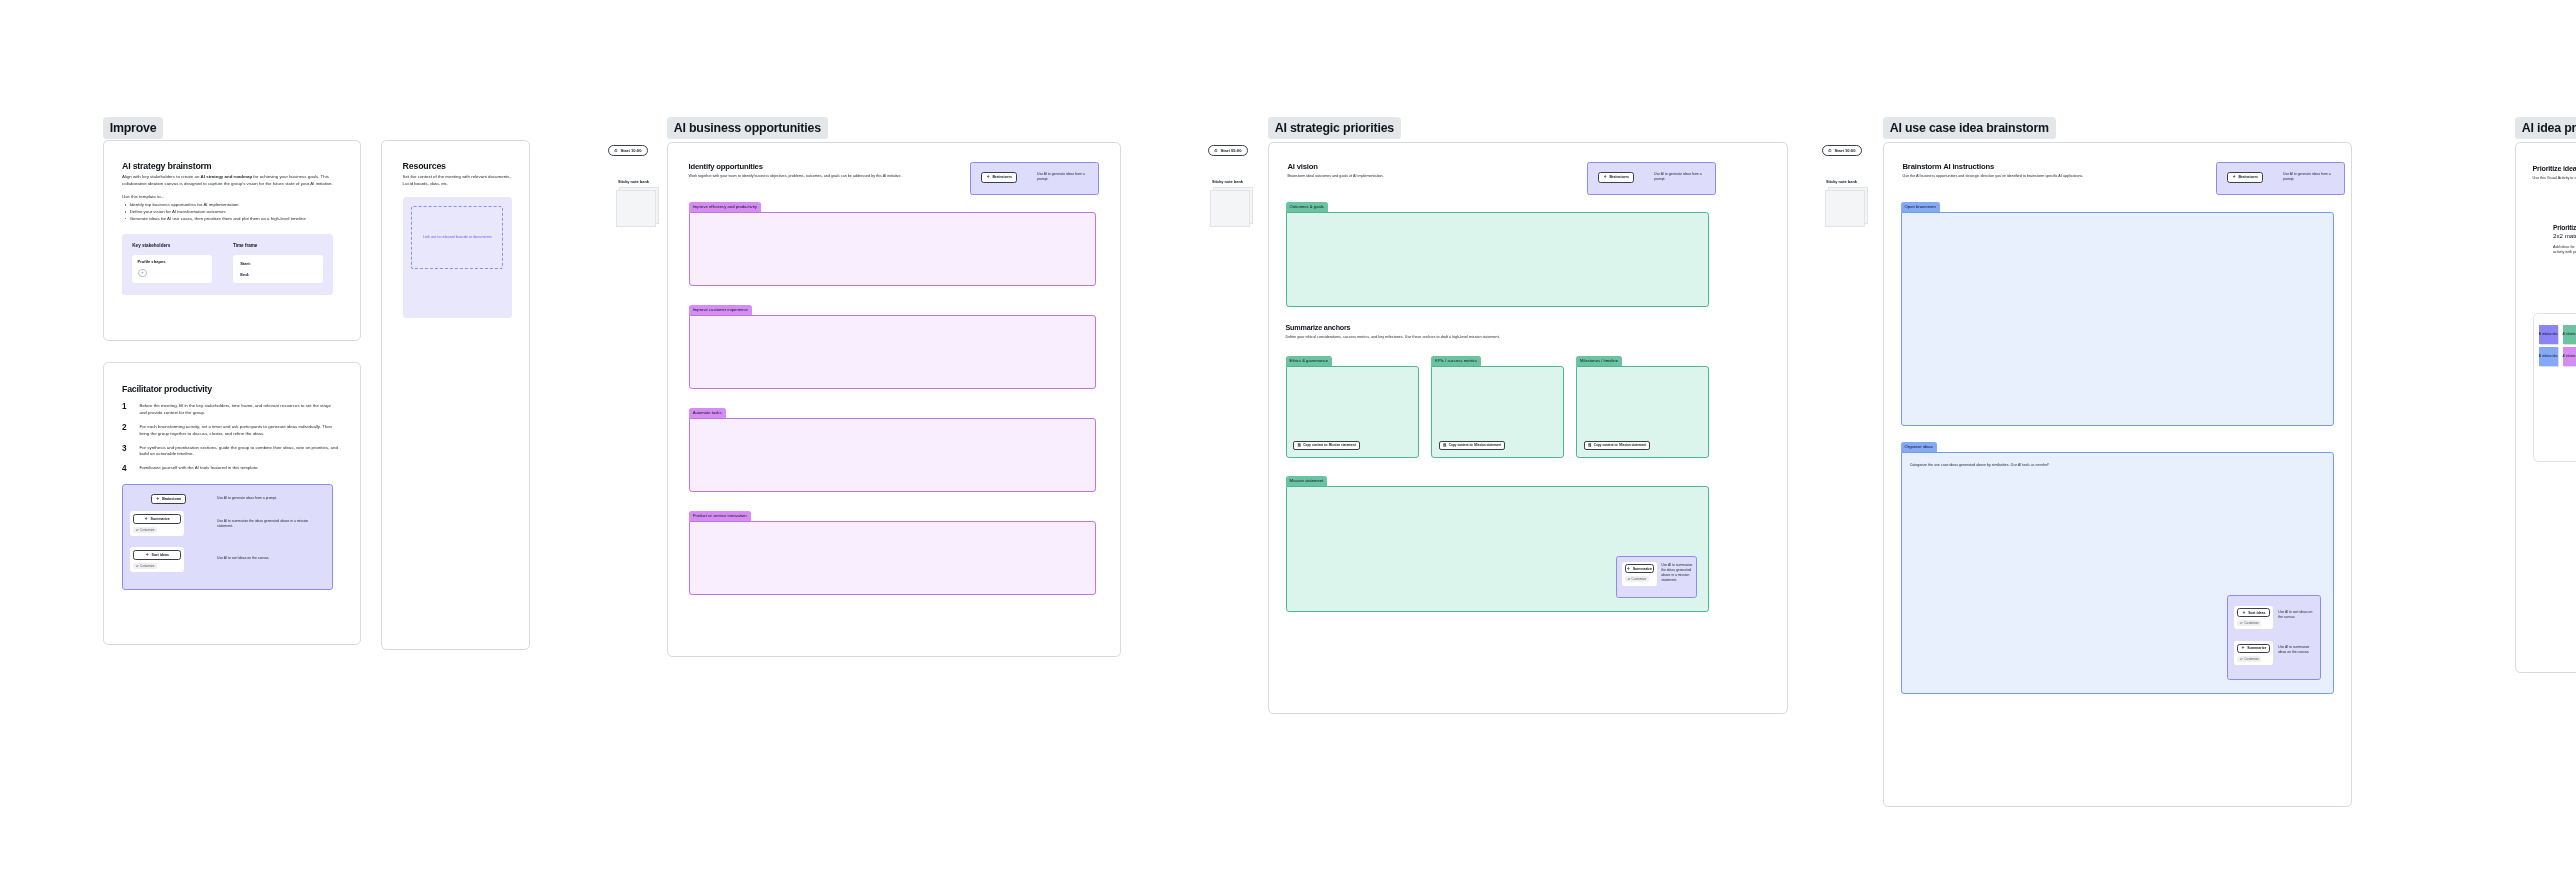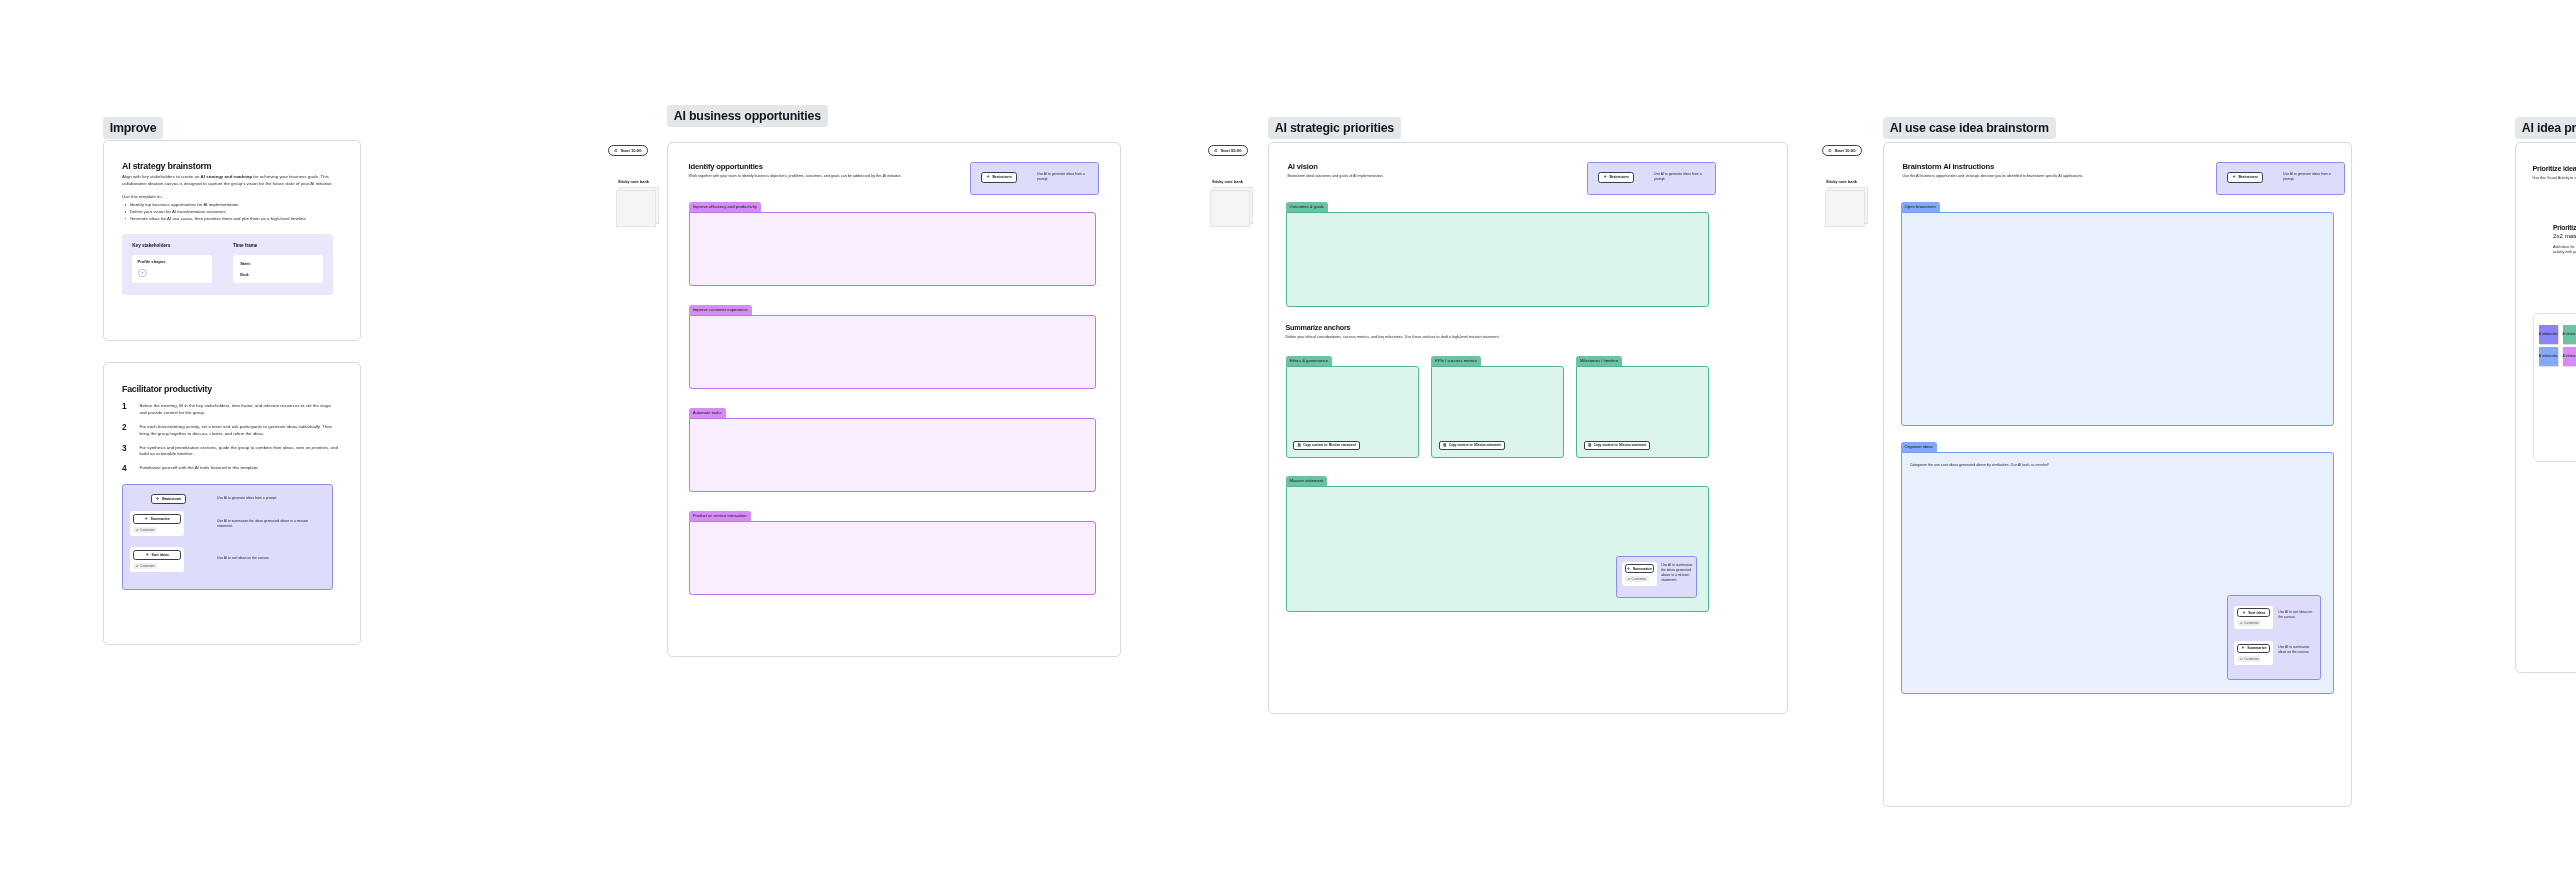--- a/index.html
+++ b/index.html
@@ -233,34 +233,43 @@
           <span class="ai-custom" style="margin-top:2.6px;">
             <span>⇄</span>
             <span>Customize</span>
           </span>
         </div>
         <div class="ai-desc" style="position:absolute;left:94px;top:71px;width:106px;">Use AI to sort ideas on the canvas.</div>
       </div>
     </div>
   </div>
 
+  <div class="frame" style="left:381px;top:140px;width:149px;height:510px;">
+    <div style="position:absolute;left:20.6px;top:19.6px;width:111px;">
+      <div class="h2">Resources</div>
+      <div class="ov-sub" style="margin-top:3.6px;">Set the context of the meeting with relevant documents, Lucid boards, data, etc.</div>
+      <div class="lav-box" style="margin-top:9.3px;width:109px;height:121px;position:relative;">
+        <div class="dashed-drop" style="position:absolute;left:8.8px;top:8.8px;width:92px;height:63px;">Link out to relevant boards or documents</div>
+      </div>
+    </div>
+  </div>
 
   <div style="position:absolute;left:608px;top:145px;">
     <span class="rail-timer">
       <span>⏱</span>
       <span>Start 10:00</span>
     </span>
   </div>
   <div class="rail-label" style="position:absolute;left:618px;top:179px;">Sticky note bank</div>
   <div class="sticky-stack" style="position:absolute;left:616px;top:187px;width:44px;height:44px;">
     <i style="left:3.1px;top:0;width:40px;height:37px;"></i>
     <i style="left:0;top:2.6px;width:40px;height:37px;"></i>
   </div>
 
-  <div class="sec-title" style="left:667px;top:105px;">AI business opportunities</div>
+  <div class="sec-title" style="left:667px;top:117px;">AI business opportunities</div>
   <div class="frame" style="left:667px;top:142px;width:454px;height:515px;">
     <div style="position:absolute;left:20.6px;top:18.5px;width:407px;">
       <div class="h2" style="font-size:7.7px;">Identify opportunities</div>
       <div class="tiny" style="margin-top:3.1px;width:232px;">Work together with your team to identify business objectives, problems, outcomes, and goals can be addressed by this AI initiative.</div>
     </div>
 
     <div class="ai-panel" style="position:absolute;left:302px;top:18.5px;width:129px;height:33px;">
       <span class="ai-btn" style="position:absolute;left:10.3px;top:9.8px;">
         <span class="spark">✧</span>
         <span>Brainstorm</span>

